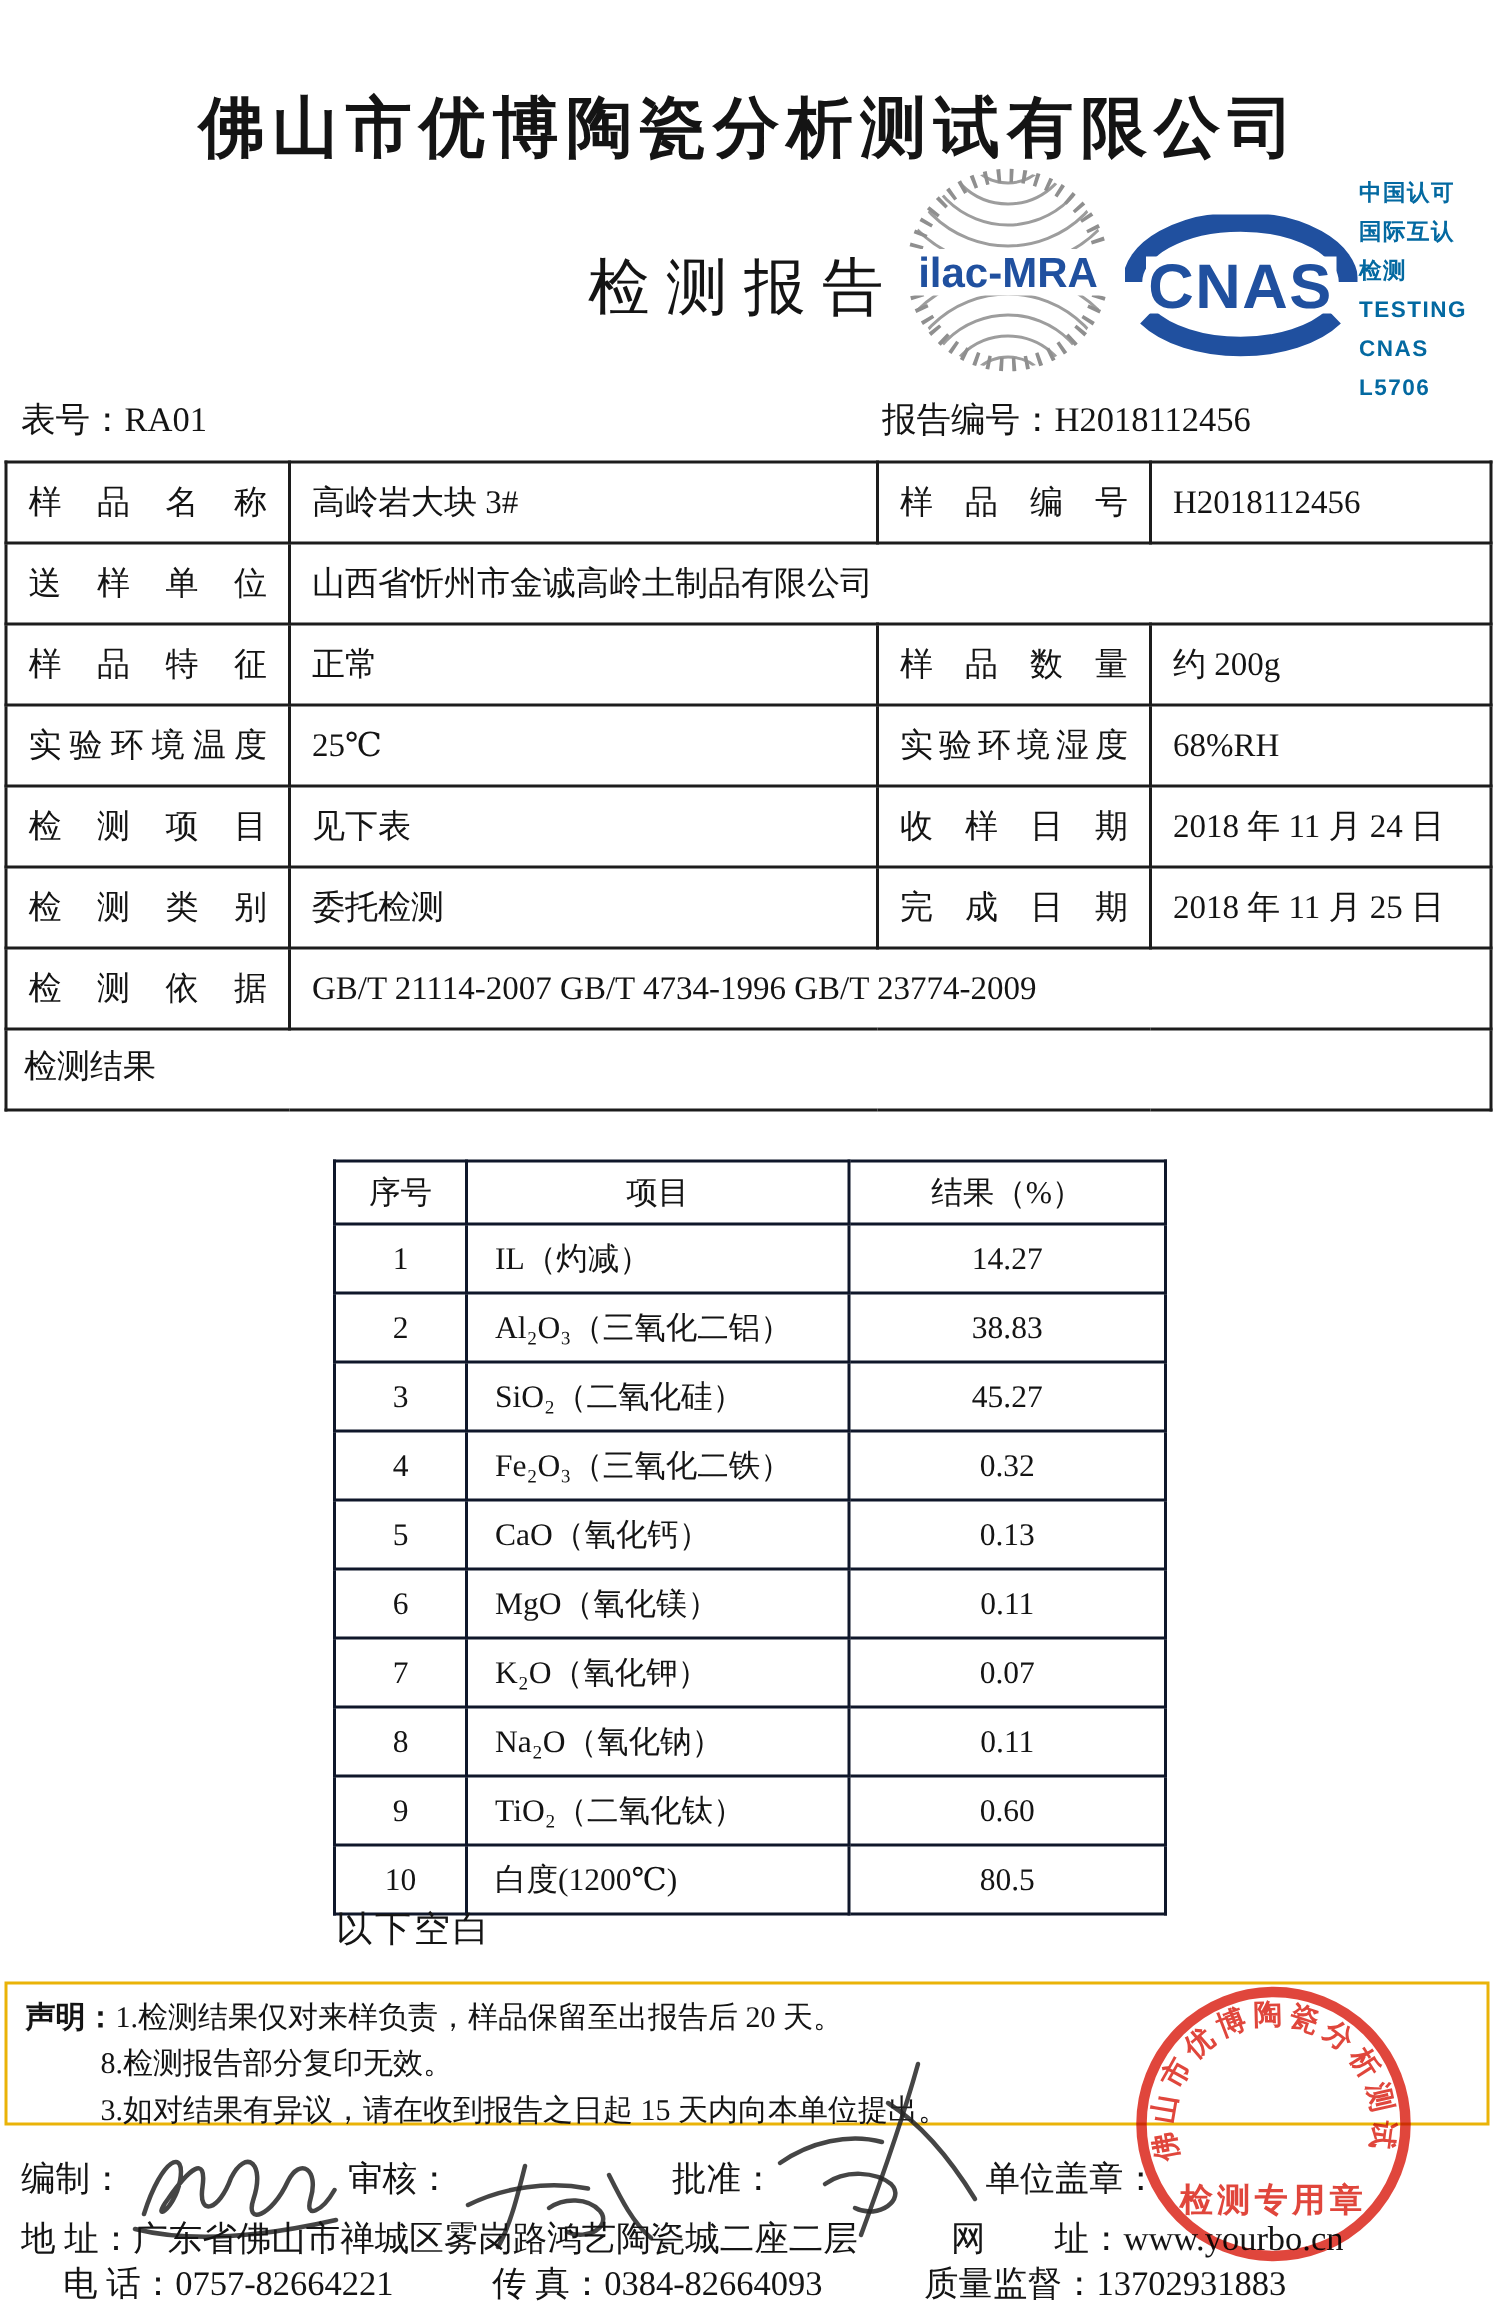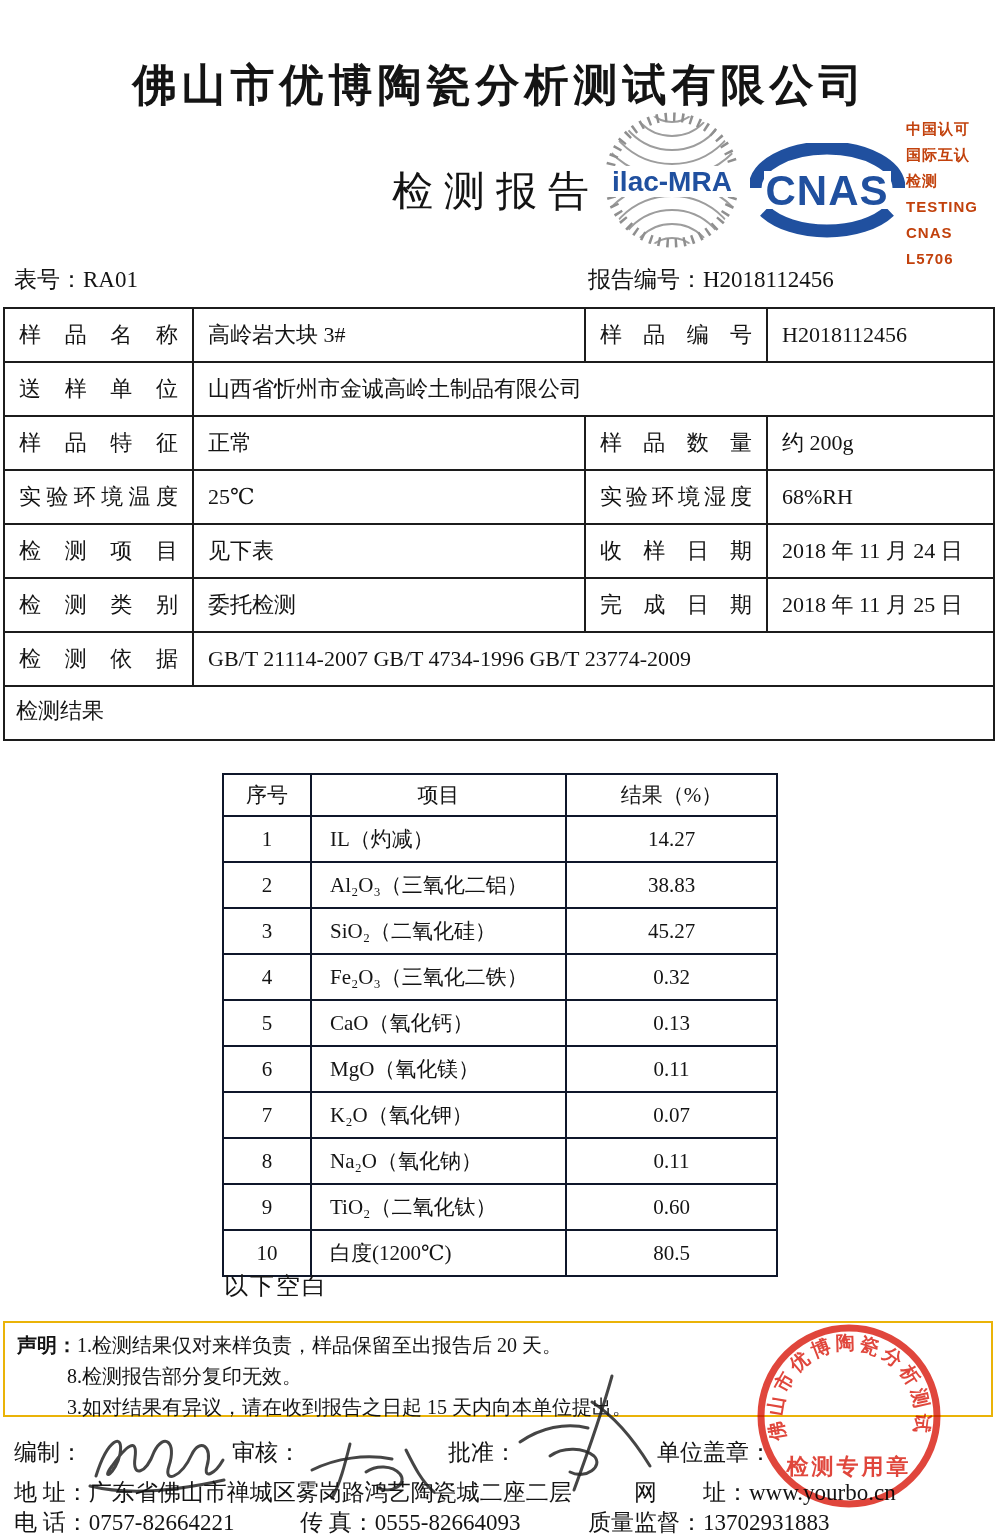--- a/index.html
+++ b/index.html
@@ -5,21 +5,21 @@
   html,body{margin:0;padding:0;background:#fff;}
   .page{position:relative;width:1000px;height:1540px;background:#fff;overflow:hidden;
         font-family:"Liberation Serif","DejaVu Serif",serif;color:#141414;}
   .abs{position:absolute;}
 
   
   .company-title{top:56px;left:0;width:1000px;text-align:center;font-size:44px;font-weight:bold;
                  letter-spacing:5px;white-space:nowrap;}
   .report-title{top:164px;left:392px;font-size:41px;letter-spacing:11px;white-space:nowrap;}
   .accred-lines{top:116px;left:906px;font-family:"Liberation Sans","DejaVu Sans",sans-serif;
-                font-weight:bold;font-size:15px;line-height:26px;color:#c2410c;letter-spacing:1px;}
+                font-weight:bold;font-size:15px;line-height:26px;color:#0369a1;letter-spacing:1px;}
 
   
   .meta{font-size:23px;white-space:nowrap;}
   .meta-left{top:264px;left:14px;}
   .meta-right{top:264px;left:588px;}
 
   
   table.info{position:absolute;left:3px;top:307px;width:990px;border-collapse:collapse;table-layout:fixed;}
   table.info td{border:2px solid #1c1c1c;font-size:22px;height:52px;vertical-align:middle;padding:0;}
   table.info td .lbl{display:block;padding:0 14px;text-align:justify;text-align-last:justify;}
@@ -36,21 +36,21 @@
   .below-blank{left:219px;top:583px;font-size:24px;letter-spacing:2px;}
 
   
   .stmt-box{left:3px;top:1321px;width:986px;height:92px;border:2px solid #eab308;background:#fff;}
   .stmt{padding:7px 0 0 12px;font-size:20px;line-height:31px;}
   .stmt-label{font-family:"Liberation Sans","DejaVu Sans",sans-serif;font-weight:bold;}
   .stmt-ind{margin-left:50px;}
 
   
   .foot{font-size:23px;white-space:nowrap;}
-  .rowA{top:1437px;} .rowB{top:1477px;} .rowC{top:1507px;}
+  .rowA{top:1437px;} .rowB{top:1477px;} .rowC{top:1507px;margin-left:28px;}
   .sig{stroke:#252525;stroke-width:3;fill:none;stroke-linecap:round;opacity:.85;}
 
   
   .stamp{mix-blend-mode:multiply;opacity:.9;}
 </style>
 </head>
 <body>
 
 <div class="page">
 
@@ -307,21 +307,21 @@
     <span>地 址：</span><span>广东省佛山市禅城区雾岗路鸿艺陶瓷城二座二层</span>
   </div>
   <div class="abs foot rowB" style="left:634px;">
     <span>网　　址：</span><span>www.yourbo.cn</span>
   </div>
 
   <div class="abs foot rowC" style="left:14px;">
     <span>电 话：</span><span>0757-82664221</span>
   </div>
   <div class="abs foot rowC" style="left:300px;">
-    <span>传 真：</span><span>0555-82664093</span>
+    <span>传 真：</span><span>0384-82664093</span>
   </div>
   <div class="abs foot rowC" style="left:588px;">
     <span>质量监督：</span><span>13702931883</span>
   </div>
 
   <svg class="abs stamp" style="left:754px;top:1322px;" width="190" height="190" viewBox="0 0 190 190">
     <circle cx="95" cy="94" r="88" fill="none" stroke="#dd3226" stroke-width="7"></circle>
     <defs>
       <path id="ringPath" d="M 32 117 A 67 67 0 1 1 158 117" fill="none"></path>
     </defs>

